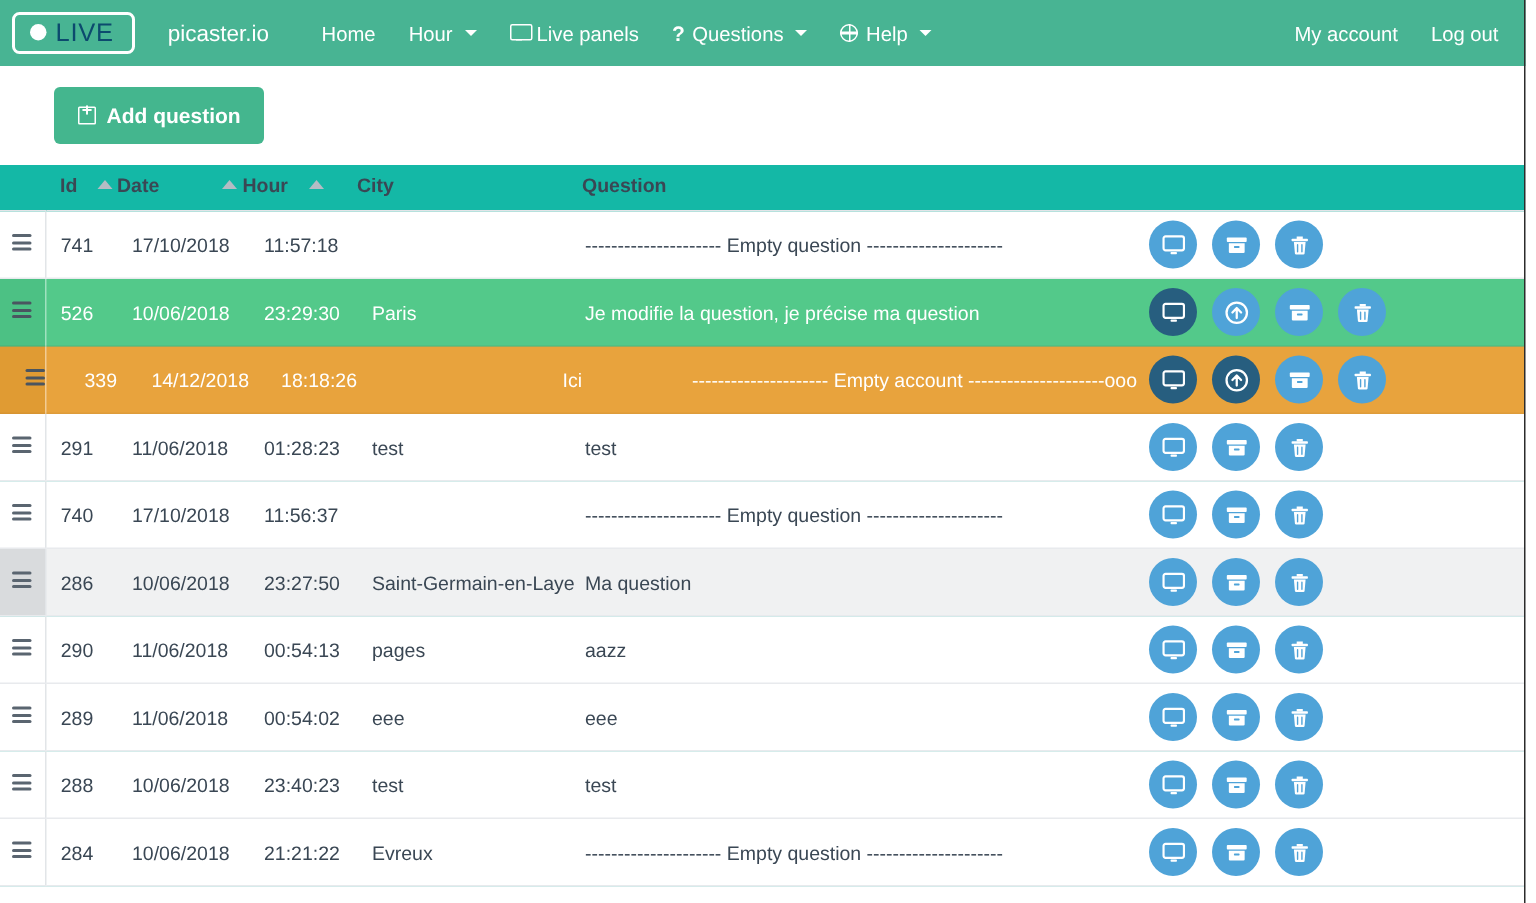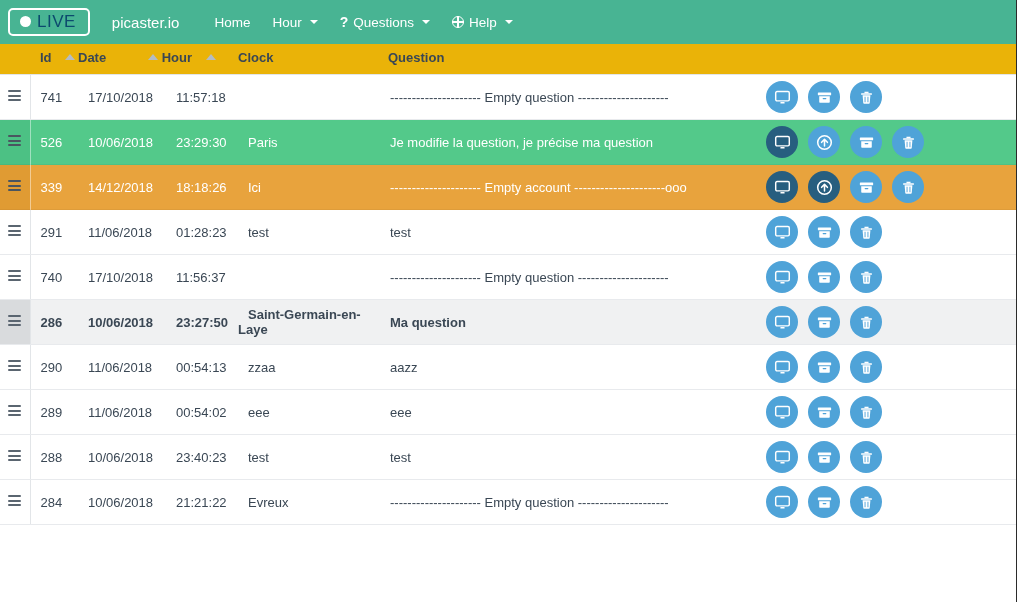--- a/index.html
+++ b/index.html
@@ -118,21 +118,21 @@
   .ico-plus-sq { width:12px; height:12px; position:relative; display:inline-block;}
   .ico-plus-sq::before{
     content:""; position:absolute; inset:0; border:1.3px solid #fff; border-radius:1px;
   }
   .ico-plus-sq::after{
     content:"+"; position:absolute; left:0; top:-4.5px; width:12px;
     text-align:center; font-size:12px; line-height:12px; color:#fff; font-weight:bold;
   }
 
   
-  .table-wrap { width: 1016px; background:#eab308; }
+  .table-wrap { width: 1016px; background:#14b8a6; }
   table.qtable {
     width: 1016px;
     border-collapse: collapse;
     table-layout: fixed;
   }
   table.qtable thead th {
     font-size: 13px;
     color: #3a4754;
     font-weight: bold;
     text-align: left;
@@ -161,23 +161,23 @@
 
   table.qtable tbody td {
     font-size: 13px;
     color: #3a4754;
     padding: 0;
     height: 45px;
     border-bottom: 1px solid #e8eaed;
     vertical-align: middle;
   }
   tr.row td { background: #ffffff; }
-  tr.row.striped td { background: #f0f1f2; font-weight: bold; }
+  tr.row.striped td { background: #f0f1f2; }
   tr.row.sel-green td { background: #53c98a; color:#ffffff; border-bottom-color: rgba(0,0,0,0.04); }
-  tr.row.sel-orange td { background: #e8a33d; color:#ffffff; border-bottom-color: rgba(0,0,0,0.04); }
+  tr.row.sel-orange td { background: #e8a33d; color:#ffffff; border-bottom-color: rgba(0,0,0,0.04); text-align: right; }
 
   .handle-cell {
     text-align: center;
     border-right: 1px solid #e2e5e8;
     cursor: grab;
   }
   tr.row.striped .handle-cell { background: #d9dbdd !important; }
   tr.row.sel-green .handle-cell { background: #4cc184 !important; border-right-color: rgba(255,255,255,0.45); }
   tr.row.sel-orange .handle-cell { background: #e09b33 !important; border-right-color: rgba(255,255,255,0.45); }
 
@@ -236,34 +236,52 @@
     <div class="brand">picaster.io</div>
     <div class="nav-links" id="nav-links">
         <a class="nav-link">
           <span>Home</span>
         </a>
         <a class="nav-link">
           <span>Hour</span>
           <span class="caret"></span>
         </a>
         <a class="nav-link">
+          <span class="ico-monitor-nav"></span>
+          <span>Live panels</span>
+        </a>
+        <a class="nav-link">
           <span class="q-mark">?</span>
           <span>Questions</span>
           <span class="caret"></span>
         </a>
         <a class="nav-link">
           <span class="ico-globe">
             <span></span>
           </span>
           <span>Help</span>
           <span class="caret"></span>
         </a>
       </div>
+    <div class="nav-right" id="nav-right">
+        <a class="nav-link">
+          <span>My account</span>
+        </a>
+        <a class="nav-link">
+          <span>Log out</span>
+        </a>
+      </div>
   </div>
 
+  <div class="toolbar">
+    <button class="btn-add">
+      <span class="ico-plus-sq"></span>
+      <span>Add question</span>
+    </button>
+  </div>
 
   <div class="table-wrap">
     <table class="qtable">
       <colgroup>
         <col class="col-handle">
           <col class="col-id">
           <col class="col-date">
         <col class="col-hour">
           <col class="col-city">
           <col class="col-q">
@@ -278,21 +296,21 @@
           </th>
           <th>
             <span>Date</span>
           </th>
           <th>
             <span class="sort-arrow" style="margin-left:-18px"></span>
             <span>Hour</span>
             <span class="sort-arrow"></span>
           </th>
           <th>
-            <span>Clock</span>
+            <span>City</span>
           </th>
           <th>
             <span>Question</span>
           </th>
           <th></th>
         </tr>
       </thead>
       <tbody id="table-body">
           <tr class="row">
             <td class="handle-cell"><span class="grip"><i></i><i></i><i></i></span></td>
@@ -542,21 +560,21 @@
                   </span>
                 </button>
               </div>
             </td>
           </tr>
           <tr class="row">
             <td class="handle-cell"><span class="grip"><i></i><i></i><i></i></span></td>
             <td><span class="cell-id">290</span></td>
             <td><span class="cell-pad">11/06/2018</span></td>
             <td><span class="cell-pad">00:54:13</span></td>
-            <td><span class="cell-pad">zzaa</span></td>
+            <td><span class="cell-pad">pages</span></td>
             <td><span class="cell-q">aazz</span></td>
             <td>
               <div class="actions">
                 <button class="abtn">
                   <span style="display: flex;">
                     <svg width="17" height="17" viewBox="0 0 20 20" fill="none">
                       <rect x="2" y="3" width="16" height="11" rx="1.6" stroke="#fff" stroke-width="1.7"></rect>
                       <rect x="7.5" y="15.3" width="5" height="1.7" rx="0.6" fill="#fff"></rect>
                     </svg>
                   </span>

